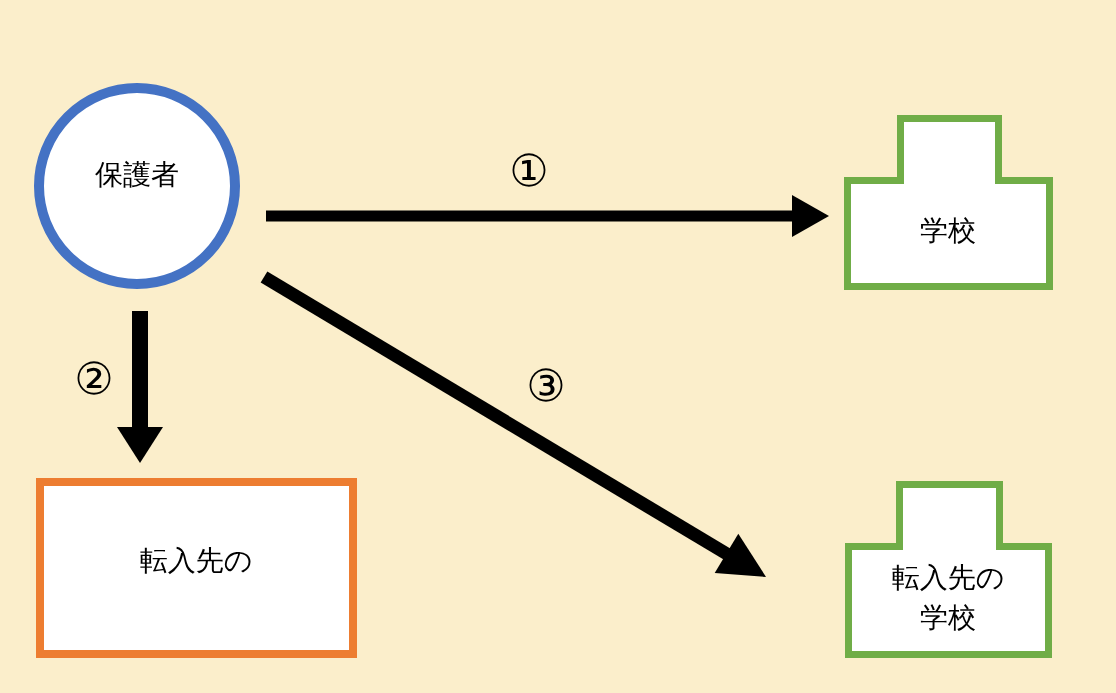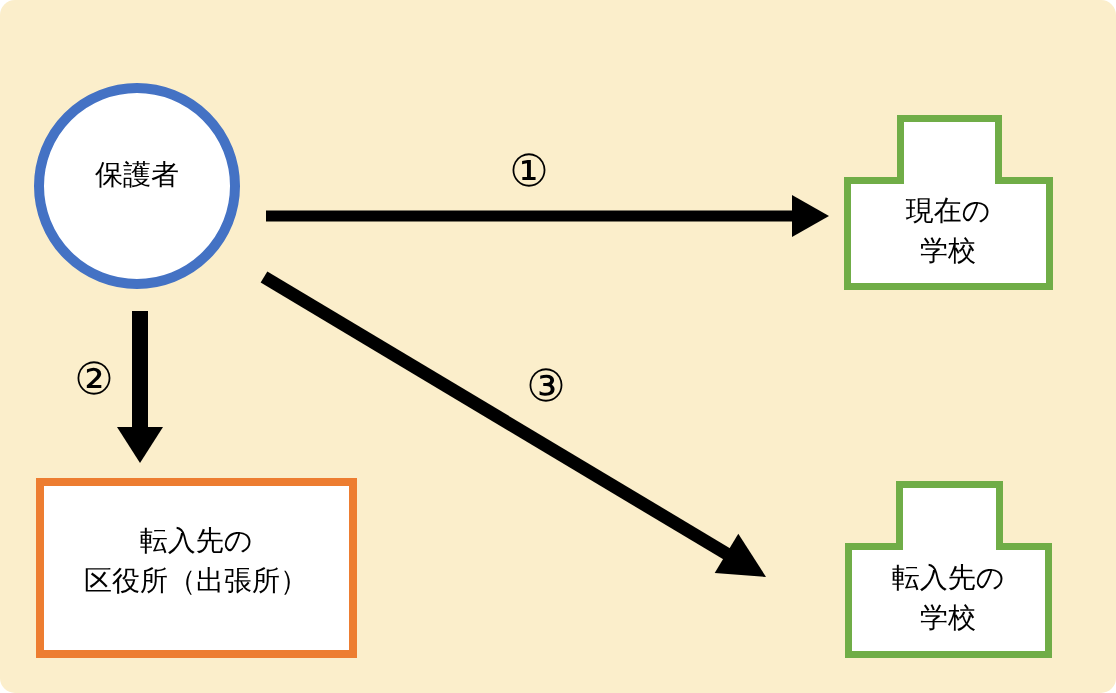--- a/index.html
+++ b/index.html
@@ -13,21 +13,20 @@
   body{
     font-family:"DejaVu Sans","Liberation Sans",sans-serif;
     background:#ffffff;
   }
   .canvas{
     position:relative;
     width:1116px;
     height:693px;
     background:var(--background);
     overflow:hidden;
-    border-radius:15px;
   }
   .canvas svg{position:absolute;left:0;top:0;}
   .guardian-shape{fill:#ffffff;stroke:var(--blue);stroke-width:10;}
   .school-shape{fill:#ffffff;stroke:var(--green);stroke-width:7;stroke-linejoin:miter;}
   .office-shape{fill:#ffffff;stroke:var(--orange);stroke-width:8;}
   .arrow-line{stroke:var(--ink);fill:none;}
   .arrow-head{fill:var(--ink);stroke:none;}
   .label{
     position:absolute;
     transform:translate(-50%,-50%);
@@ -70,27 +69,25 @@
     <polygon class="school-shape" points="847.5,286.5 847.5,180.5 900.5,180.5 900.5,118.5 998.5,118.5 998.5,180.5 1049.5,180.5 1049.5,286.5"></polygon>
 
     <polygon class="school-shape" points="848.5,654.5 848.5,546.5 899.5,546.5 899.5,484.5 999.5,484.5 999.5,546.5 1048.5,546.5 1048.5,654.5"></polygon>
 
     <rect class="office-shape" x="40" y="482" width="313" height="172"></rect>
   </svg>
 
   <div class="label" style="left:137px;top:175px;">保護者</div>
 
   <div class="label" style="left:948px;top:231px;">
-    <span>現在の</span>
     <span>学校</span>
   </div>
 
   <div class="label" style="left:196px;top:561px;">
     <span>転入先の</span>
-    <span>区役所（出張所）</span>
   </div>
 
   <div class="label" style="left:948px;top:598px;">
     <span>転入先の</span>
     <span>学校</span>
   </div>
 
   <div class="label num" style="left:529px;top:171px;">①</div>
   <div class="label num" style="left:94px;top:379px;">②</div>
   <div class="label num" style="left:546px;top:386px;">③</div>

